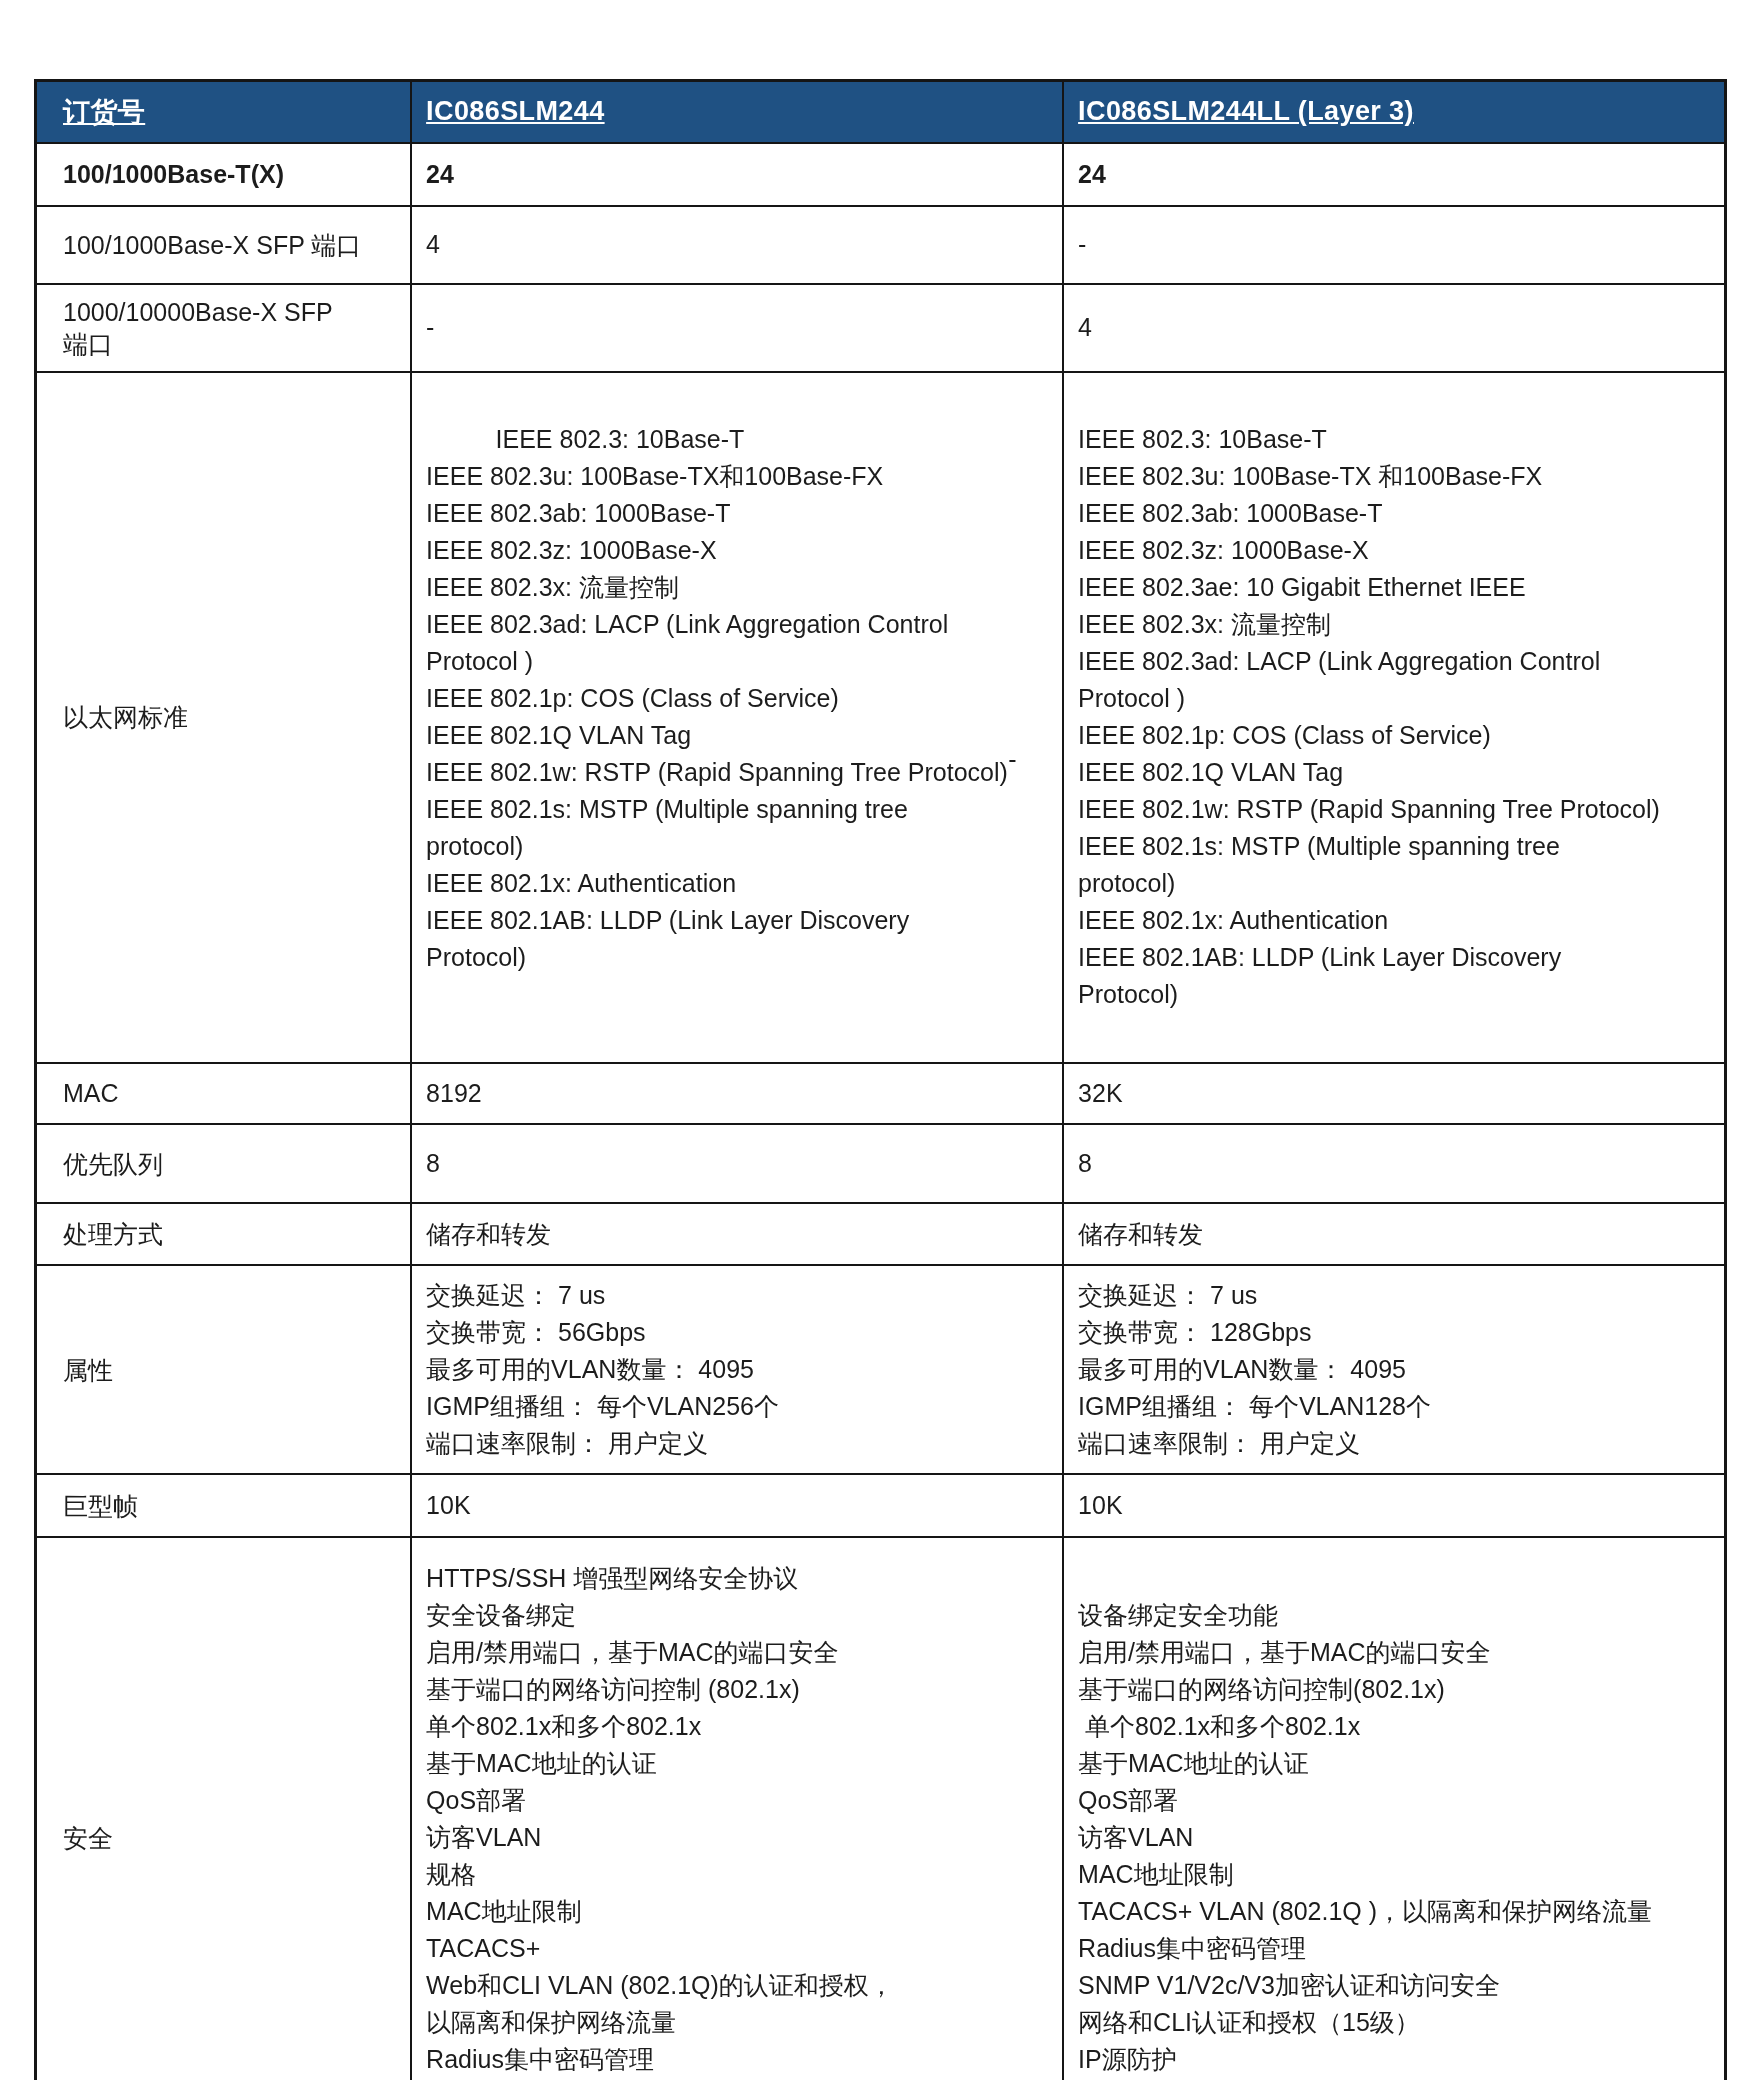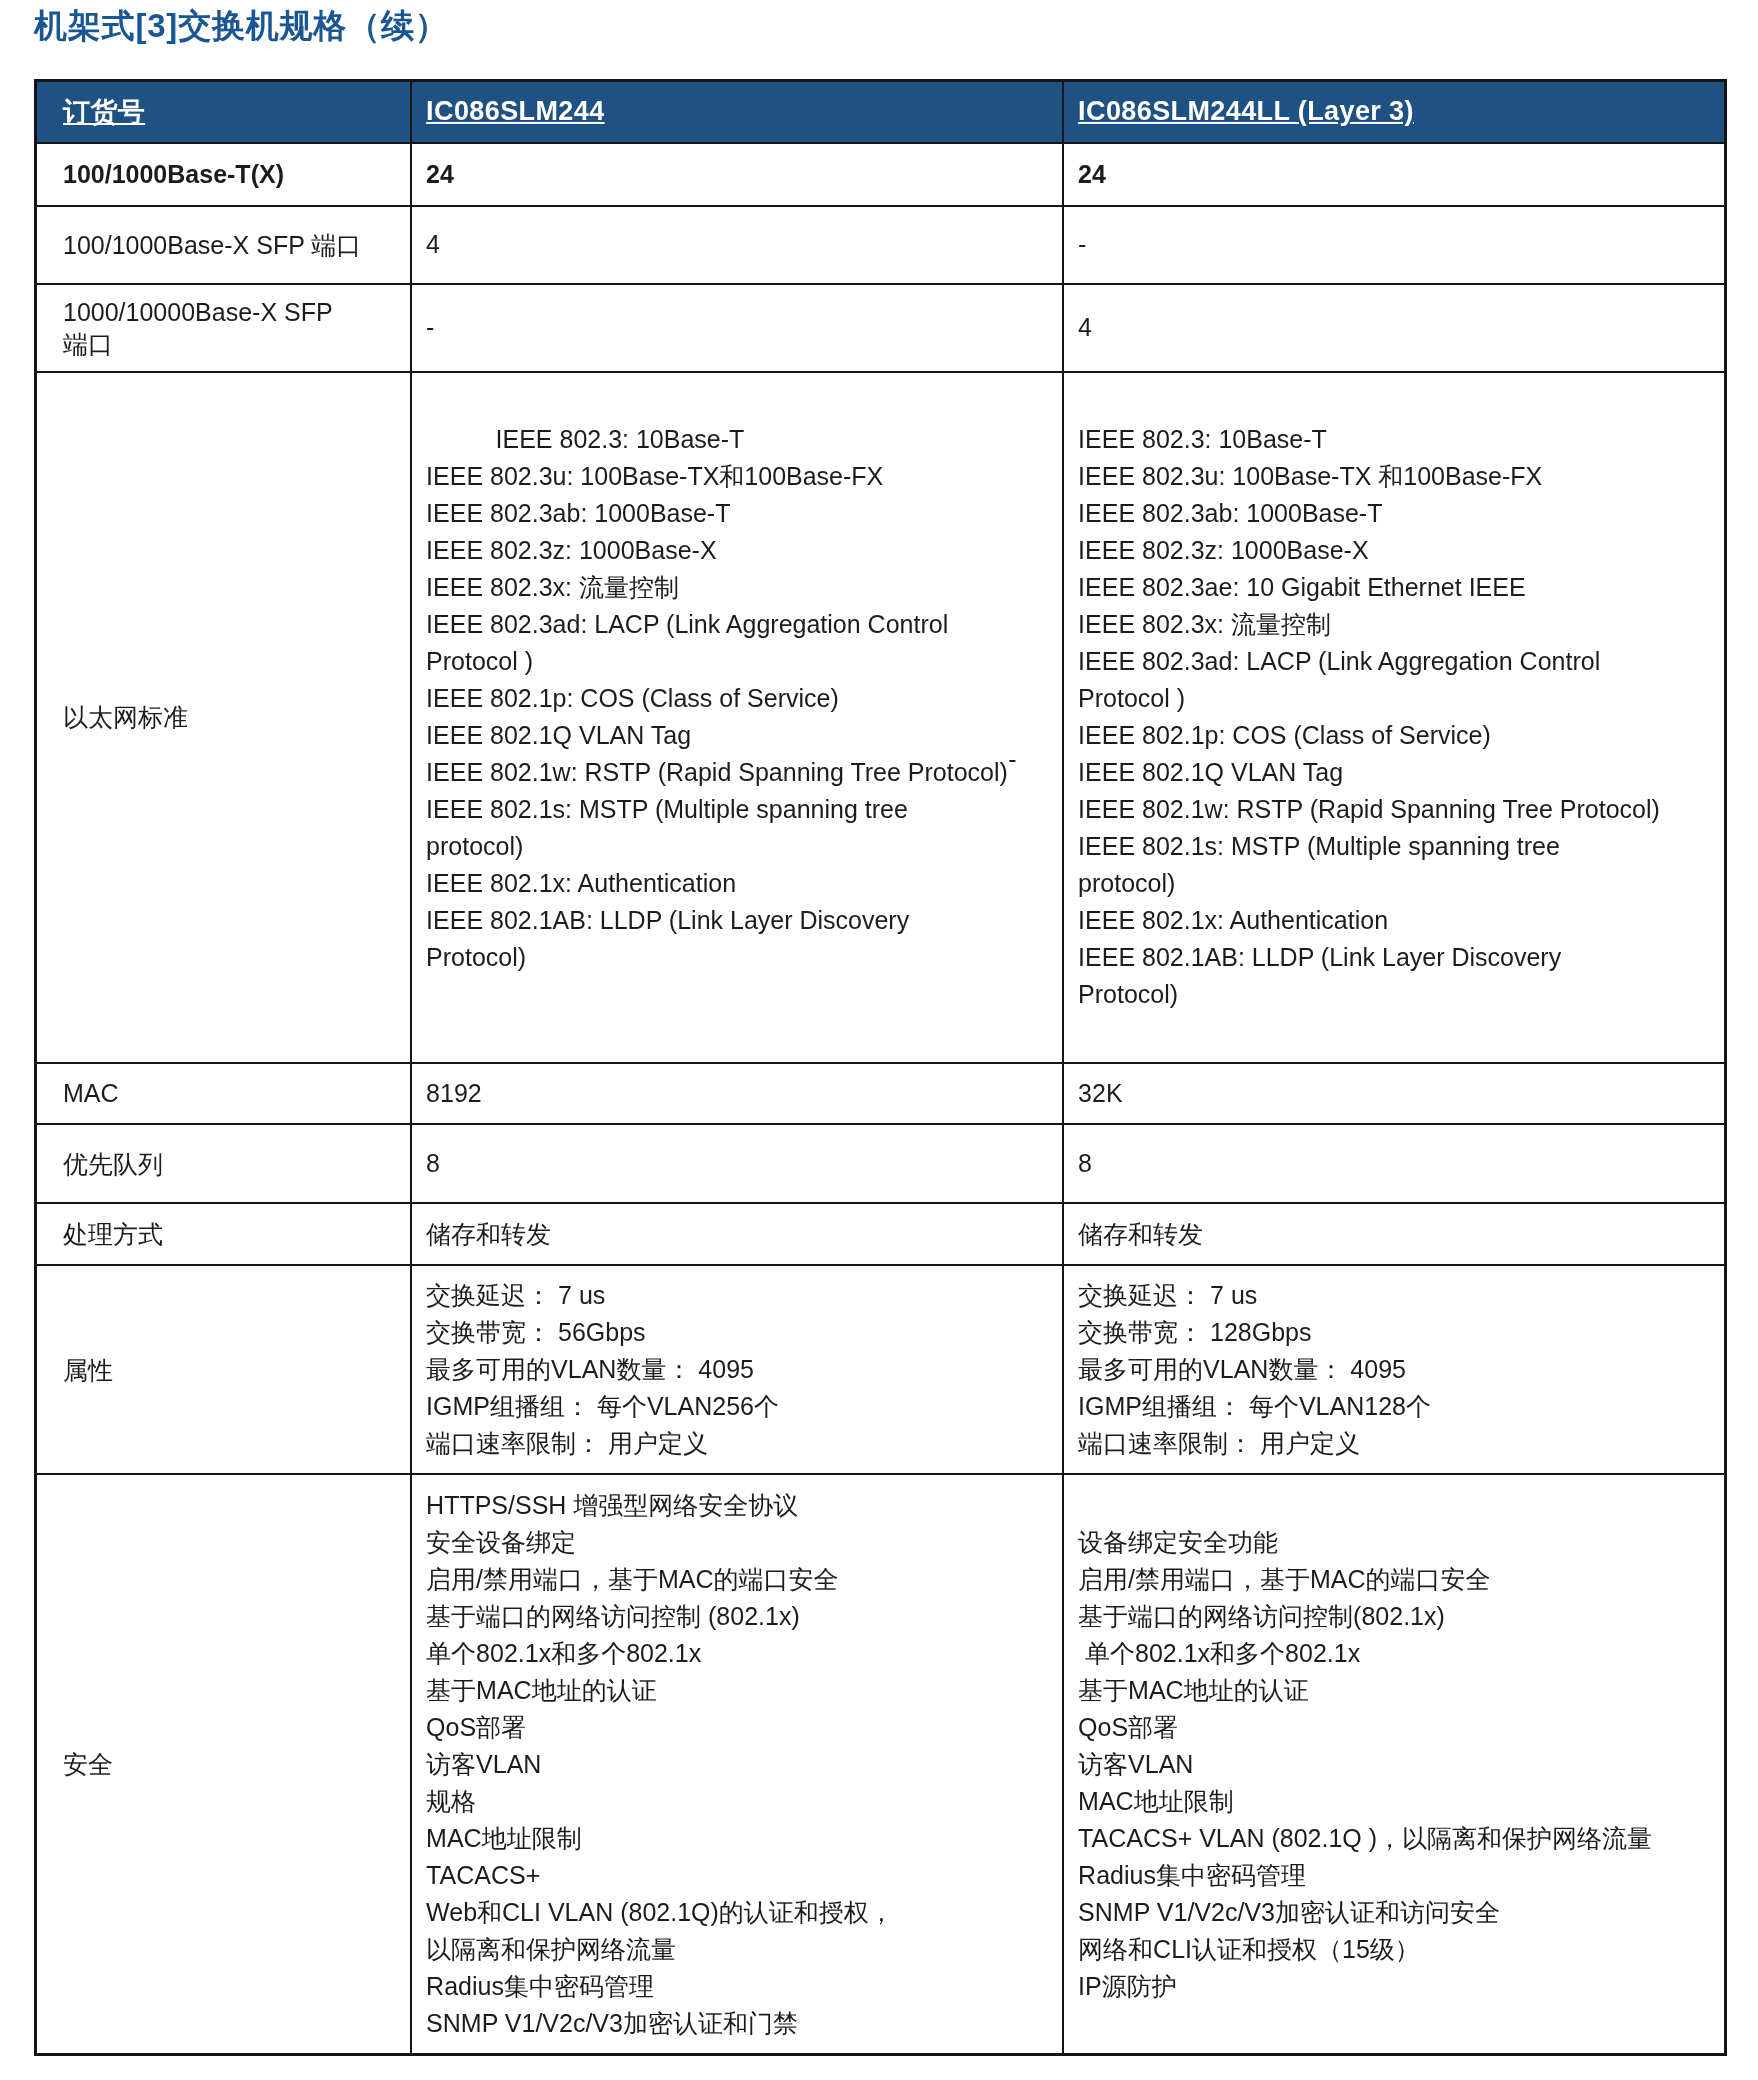--- a/index.html
+++ b/index.html
@@ -92,21 +92,20 @@
     font-size: 25px;
     line-height: 25px;
     color: var(--text, #1c1c1c);
   }
 </style>
 </head>
 <body>
 
 <div class="page">
 
-  <h1 class="page-title">机架式[3]交换机规格（续）</h1>
 
   <table class="spec-table">
     <colgroup>
         <col class="c1">
         <col class="c2">
         <col class="c3">
       </colgroup>
     <thead>
       <tr>
         <th class="lblcol">订货号</th>
@@ -190,20 +189,25 @@
 最多可用的VLAN数量： 4095
 IGMP组播组： 每个VLAN256个
 端口速率限制： 用户定义</td>
         <td>交换延迟： 7 us
 交换带宽： 128Gbps
 最多可用的VLAN数量： 4095
 IGMP组播组： 每个VLAN128个
 端口速率限制： 用户定义</td>
       </tr>
       <tr>
+        <td class="lbl">巨型帧</td>
+        <td>10K</td>
+        <td>10K</td>
+      </tr>
+      <tr>
         <td class="lbl">安全</td>
         <td>HTTPS/SSH 增强型网络安全协议
 安全设备绑定
 启用/禁用端口，基于MAC的端口安全
 基于端口的网络访问控制 (802.1x)
 单个802.1x和多个802.1x
 基于MAC地址的认证
 QoS部署
 访客VLAN
 规格

